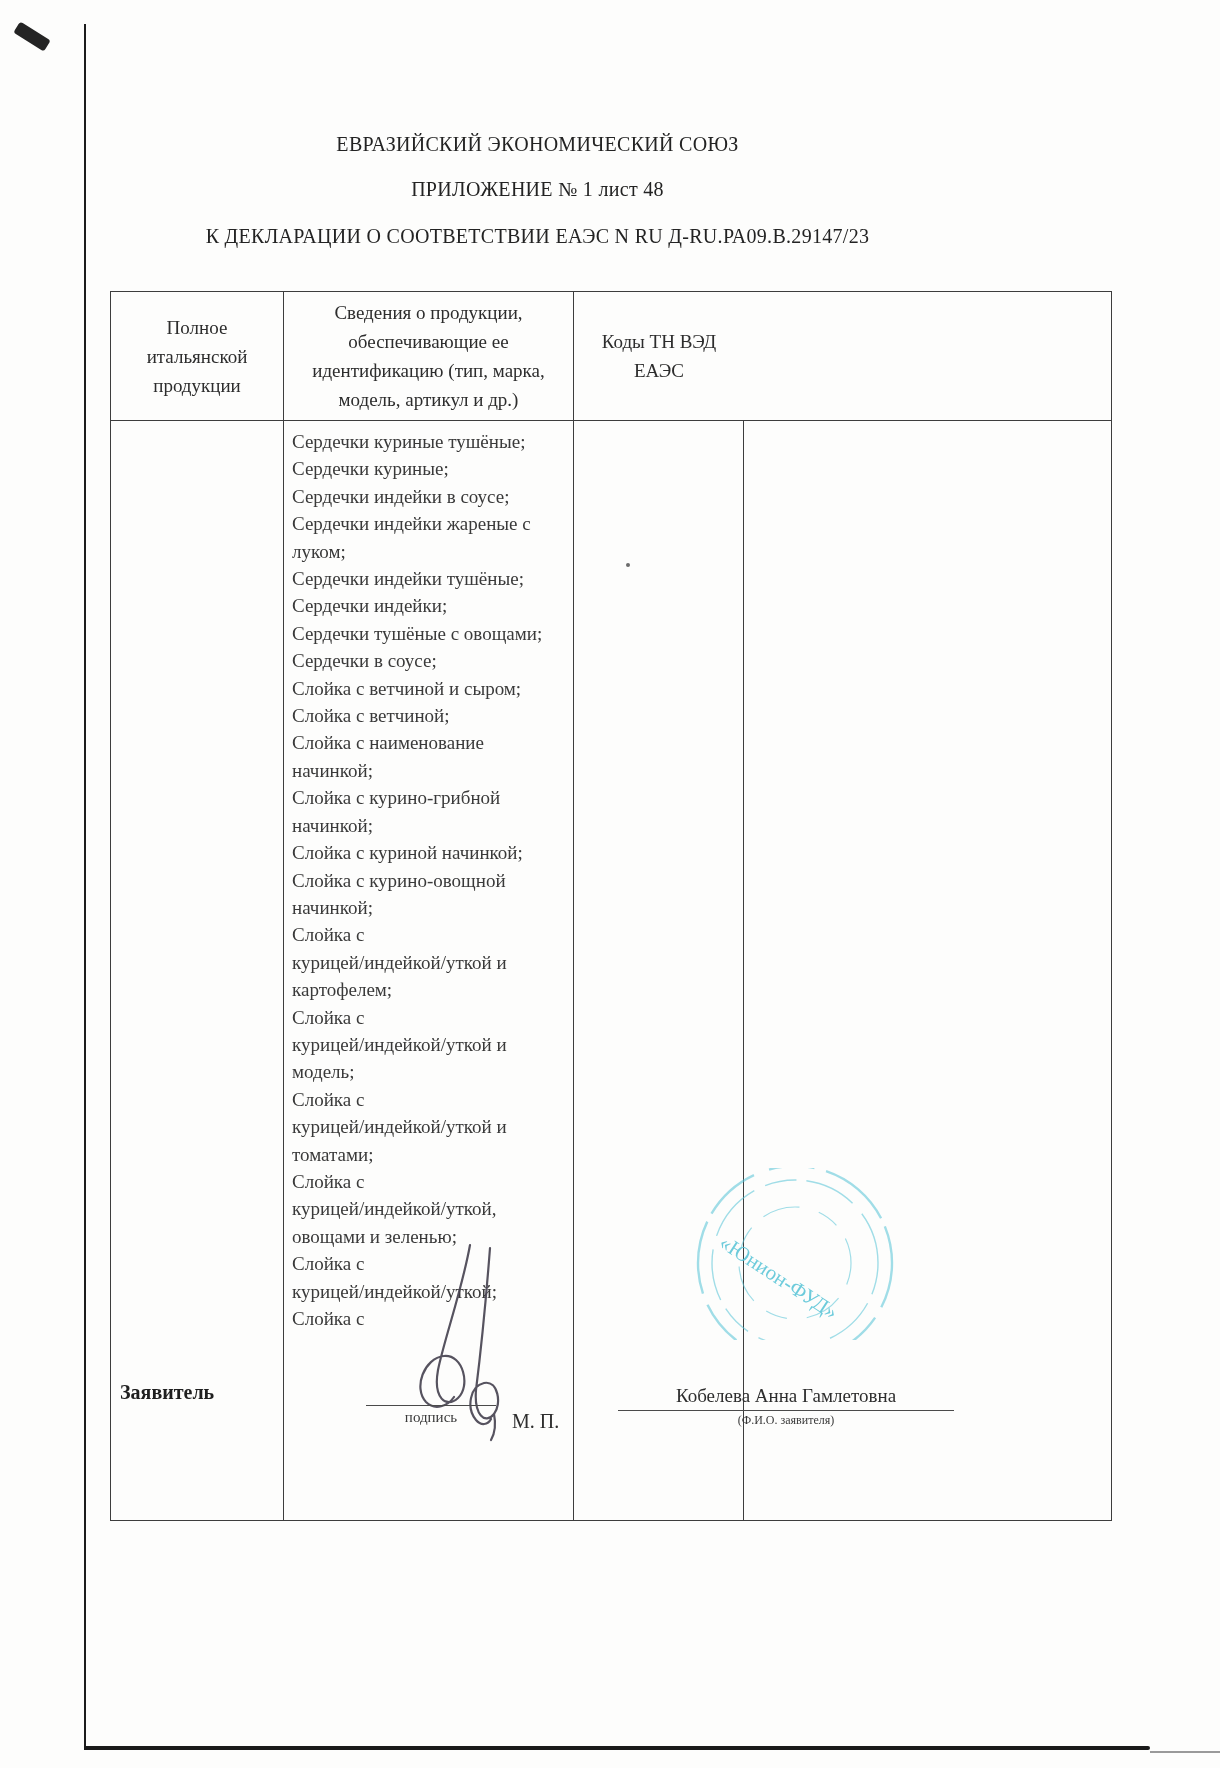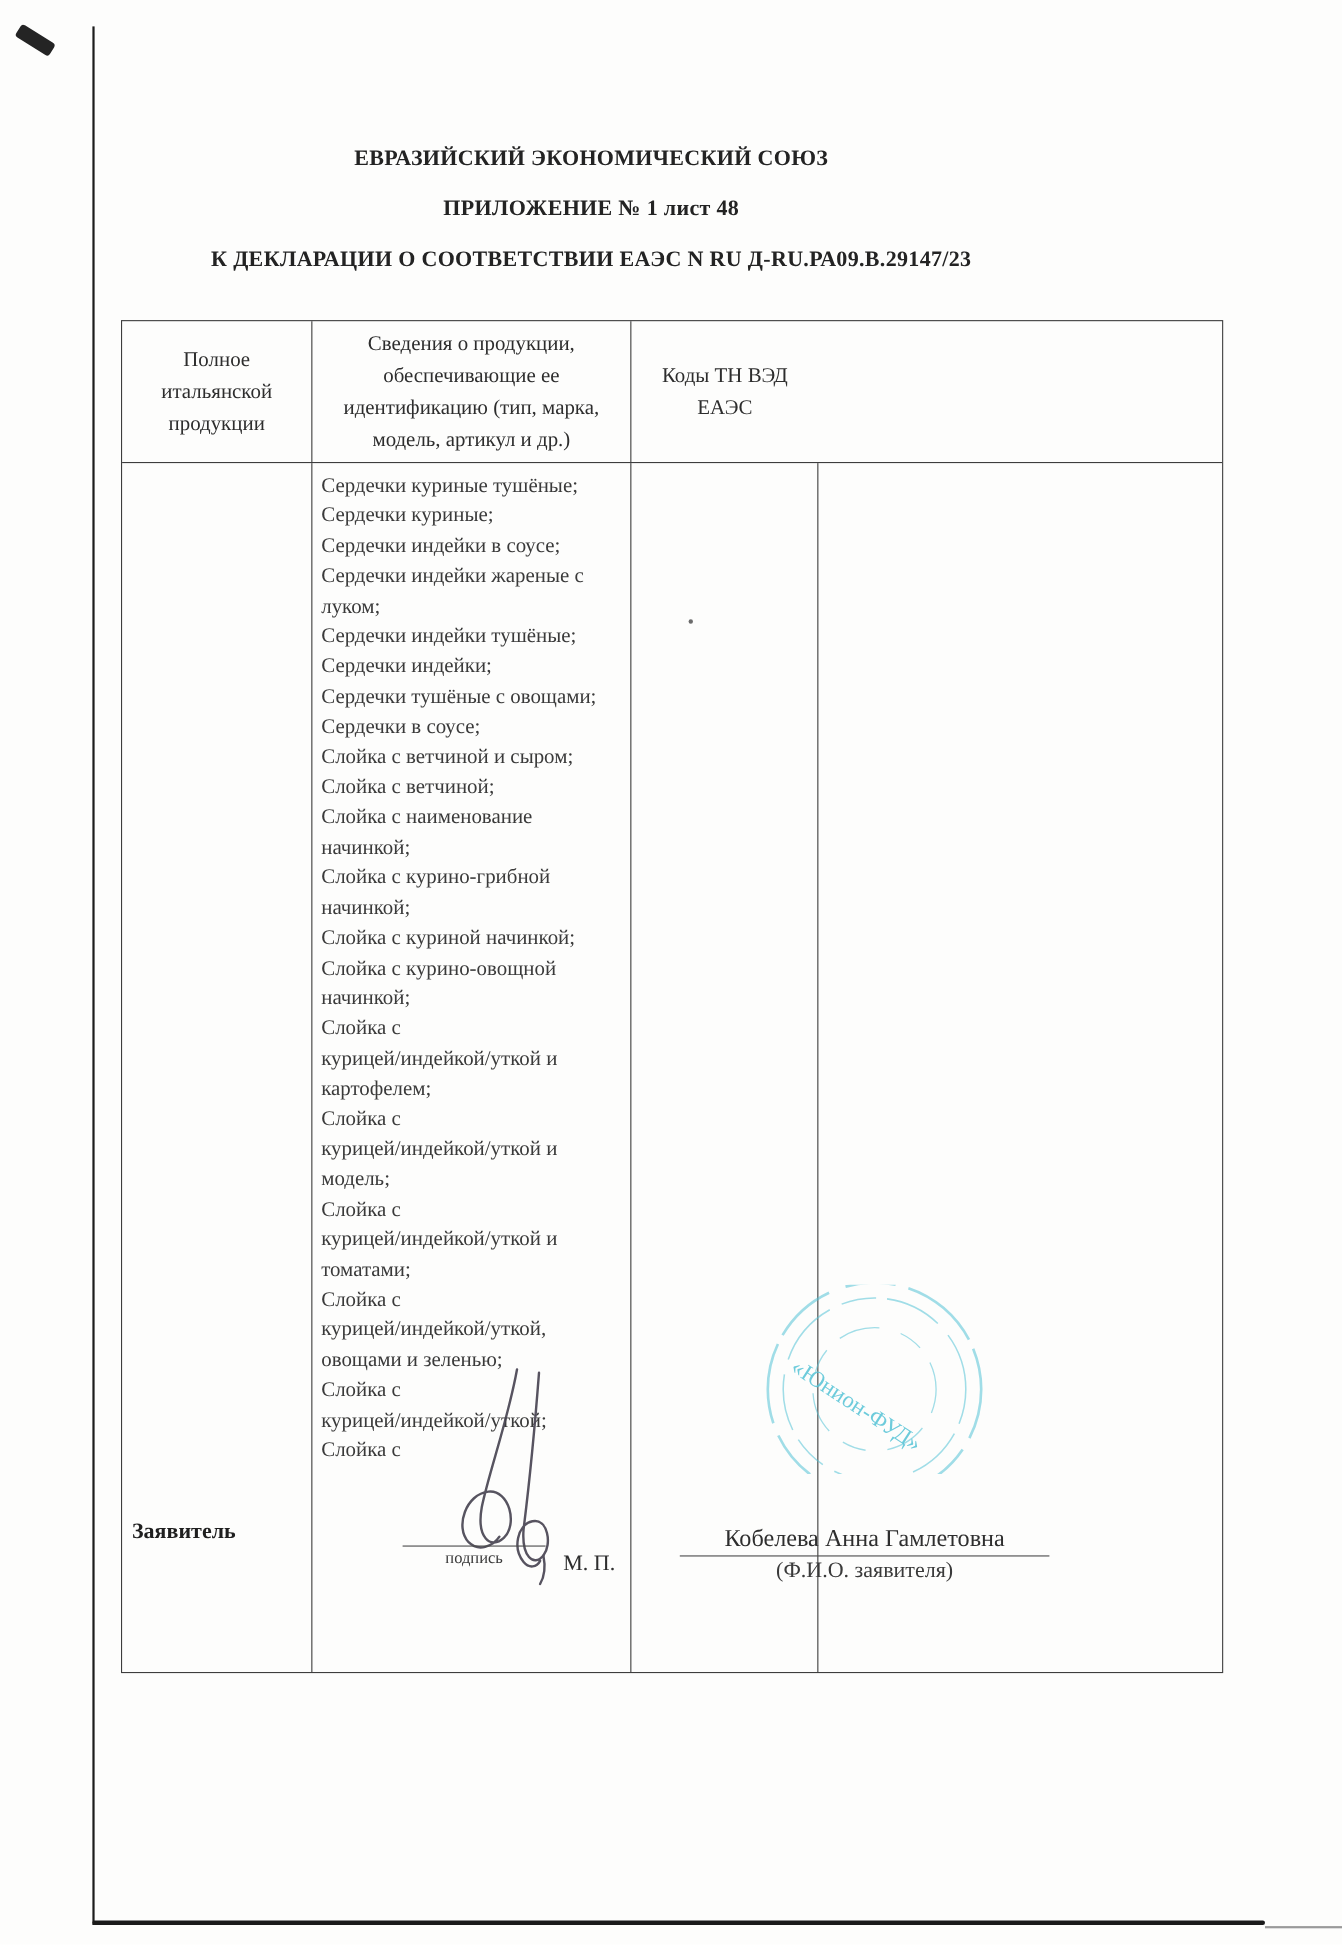--- a/index.html
+++ b/index.html
@@ -6,21 +6,21 @@
   html,body { background:#ffffff; }
   body {
     width:1220px; height:1768px; position:relative;
     font-family:"Liberation Serif", serif; color:#2e2e2e;
   }
   .page { position:absolute; inset:0; background:#fdfdfc; overflow:hidden; }
 
   
   .title {
     position:absolute; left:85px; width:905px; text-align:center;
-    font-weight:700; font-size:20px; color:#232323; letter-spacing:.3px;
+    font-weight:400; font-size:20px; color:#232323; letter-spacing:.3px;
   }
   .title1 { top:133px; }
   .title2 { top:178px; }
   .title3 { top:225px; }
 
   
   .doc-table {
     position:absolute; left:110px; top:291px; width:1002px; height:1230px;
     border:1px solid #3d3d3d; display:flex; flex-direction:column;
   }
@@ -35,22 +35,22 @@
   }
   .body-cell2 { padding:7px 4px 0 8px; font-size:19px; line-height:27.4px; color:#3a3a3a; }
   .id-line { white-space:nowrap; }
 
   
   .applicant { position:absolute; left:120px; top:1381px; font-size:20px; font-weight:700; color:#1f1f1f; }
   .sig-block { position:absolute; left:366px; top:1405px; width:130px; border-top:1px solid #4a4a4a; text-align:center; }
   .sig-block .caption { font-size:15px; color:#3a3a3a; padding-top:3px; }
   .seal { position:absolute; left:512px; top:1410px; font-size:20px; color:#2e2e2e; }
   .name-block { position:absolute; left:618px; top:1385px; width:336px; text-align:center; }
-  .name-block .name { font-size:22px; color:#2e2e2e; padding-bottom:3px; border-bottom:1px solid #4a4a4a; }
-  .name-block .caption { font-size:20px; color:#3a3a3a; padding-top:2px; }
+  .name-block .name { font-size:19px; color:#2e2e2e; padding-bottom:3px; border-bottom:1px solid #4a4a4a; }
+  .name-block .caption { font-size:12px; color:#3a3a3a; padding-top:2px; }
 
   
   .stamp { position:absolute; left:678px; top:1168px; }
   .signature { position:absolute; left:378px; top:1228px; }
 
   
   .edge-left   { position:absolute; left:84px; top:24px; width:2px; height:1726px; background:#1c1c1c; }
   .edge-bottom { position:absolute; left:84px; top:1746px; width:1066px; height:4px; background:#1a1a1a; border-radius:2px; }
   .edge-bottom2{ position:absolute; left:1150px; top:1751px; width:70px; height:2px; background:#9a9a9a; }
   .corner-mark { position:absolute; left:14px; top:30px; width:36px; height:13px; background:#242424;

